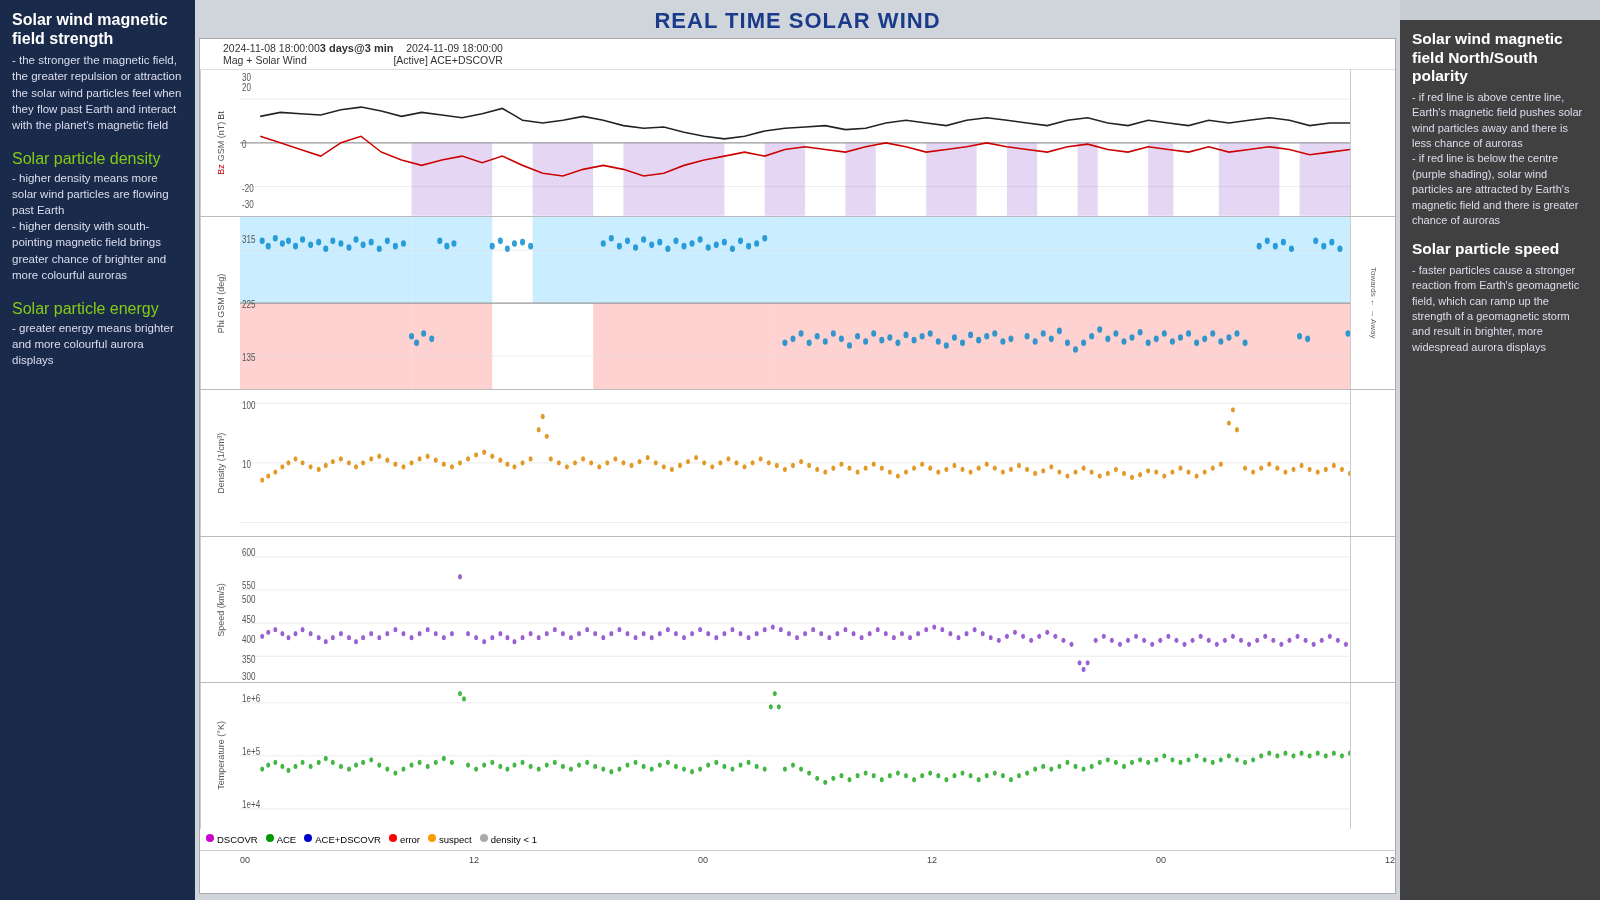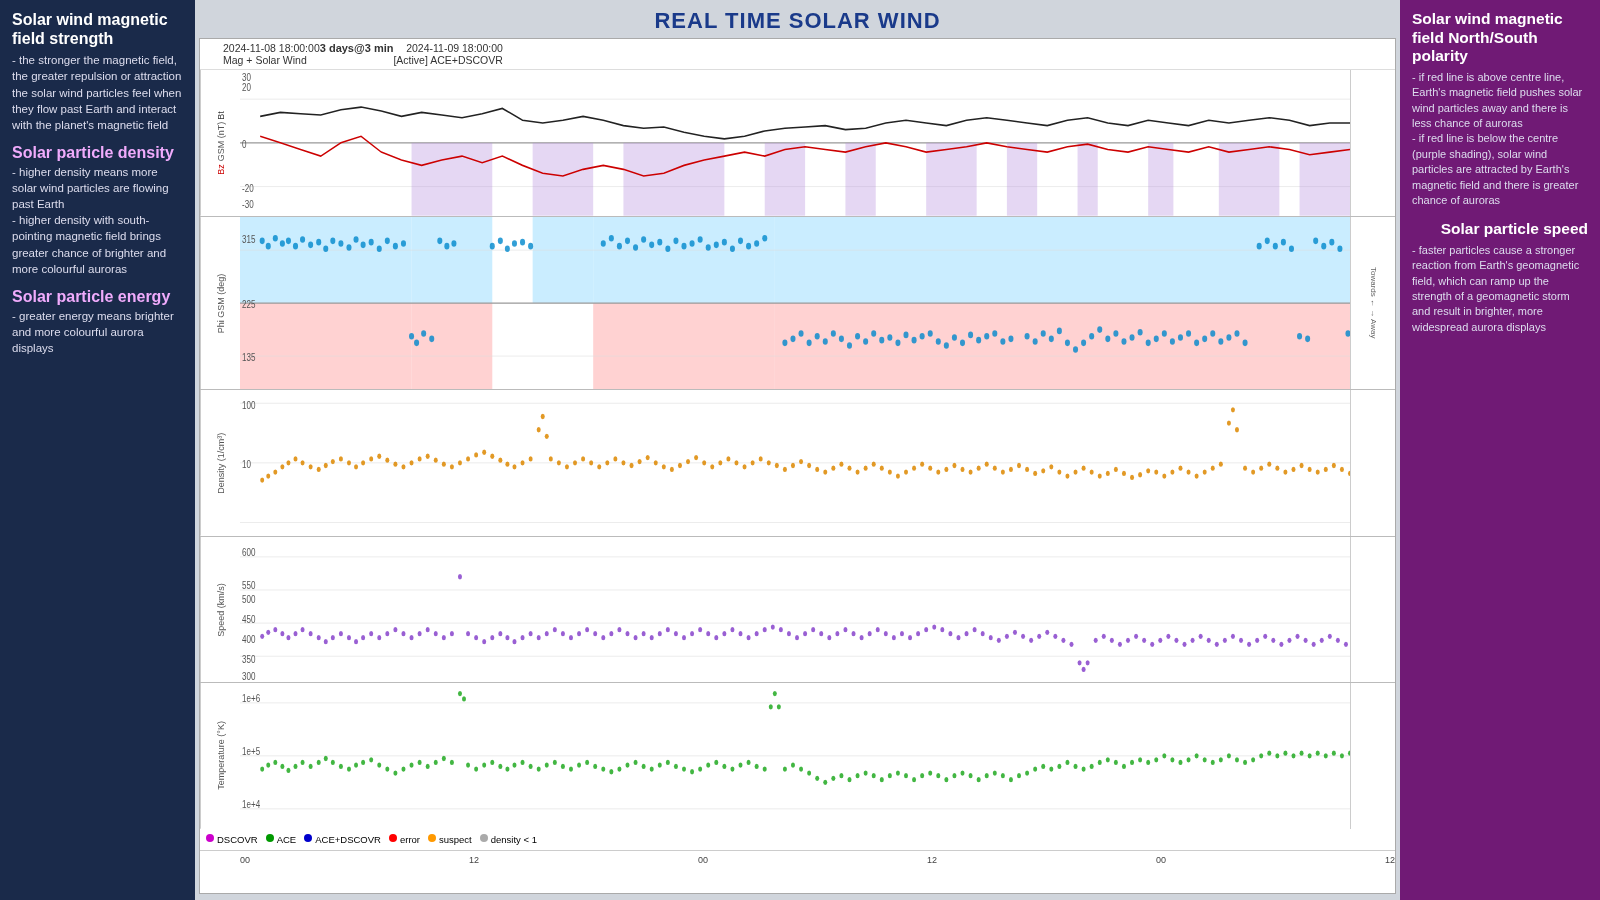--- a/index.html
+++ b/index.html
@@ -38,23 +38,23 @@
 
     .left-sidebar p {
       font-size: 11.5px;
       line-height: 1.4;
       margin-bottom: 8px;
       color: #dde;
     }
 
     .left-sidebar .section-title {
       font-size: 16px;
-      font-weight: bold;
-      color: #f0abfc;
-      margin-top: 10px;
+      font-weight: normal;
+      color: #84cc16;
+      margin-top: 16px;
       margin-bottom: 2px;
       line-height: 1.2;
     }
 
     
     .center-area {
       flex: 1;
       background: #d0d5dc;
       display: flex;
       flex-direction: column;
@@ -180,25 +180,26 @@
       height: 30px;
       display: flex;
       font-size: 9px;
       color: #444;
       padding: 2px 0;
     }
 
     
     .right-sidebar {
       width: 200px;
-      background: #701a75;
+      background: #404040;
       color: white;
       padding: 10px 12px;
       flex-shrink: 0;
       overflow: hidden;
+      margin-top: 20px;
     }
 
     .right-sidebar h2 {
       font-size: 15.5px;
       font-weight: bold;
       margin-bottom: 4px;
       line-height: 1.2;
     }
 
     .right-sidebar p {
@@ -208,21 +209,20 @@
       margin-bottom: 6px;
     }
 
     .right-sidebar .section-title {
       font-size: 15.5px;
       font-weight: bold;
       color: white;
       margin-top: 12px;
       margin-bottom: 4px;
       line-height: 1.2;
-      text-align: right;
     }
   </style>
 </head>
 <body>
 
 <div class="main-layout">
 
   <div class="left-sidebar">
     <h2>Solar wind magnetic field strength</h2>
     <p>- the stronger the magnetic field, the greater repulsion or attraction the solar wind particles feel when they flow past Earth and interact with the planet's magnetic field</p>

